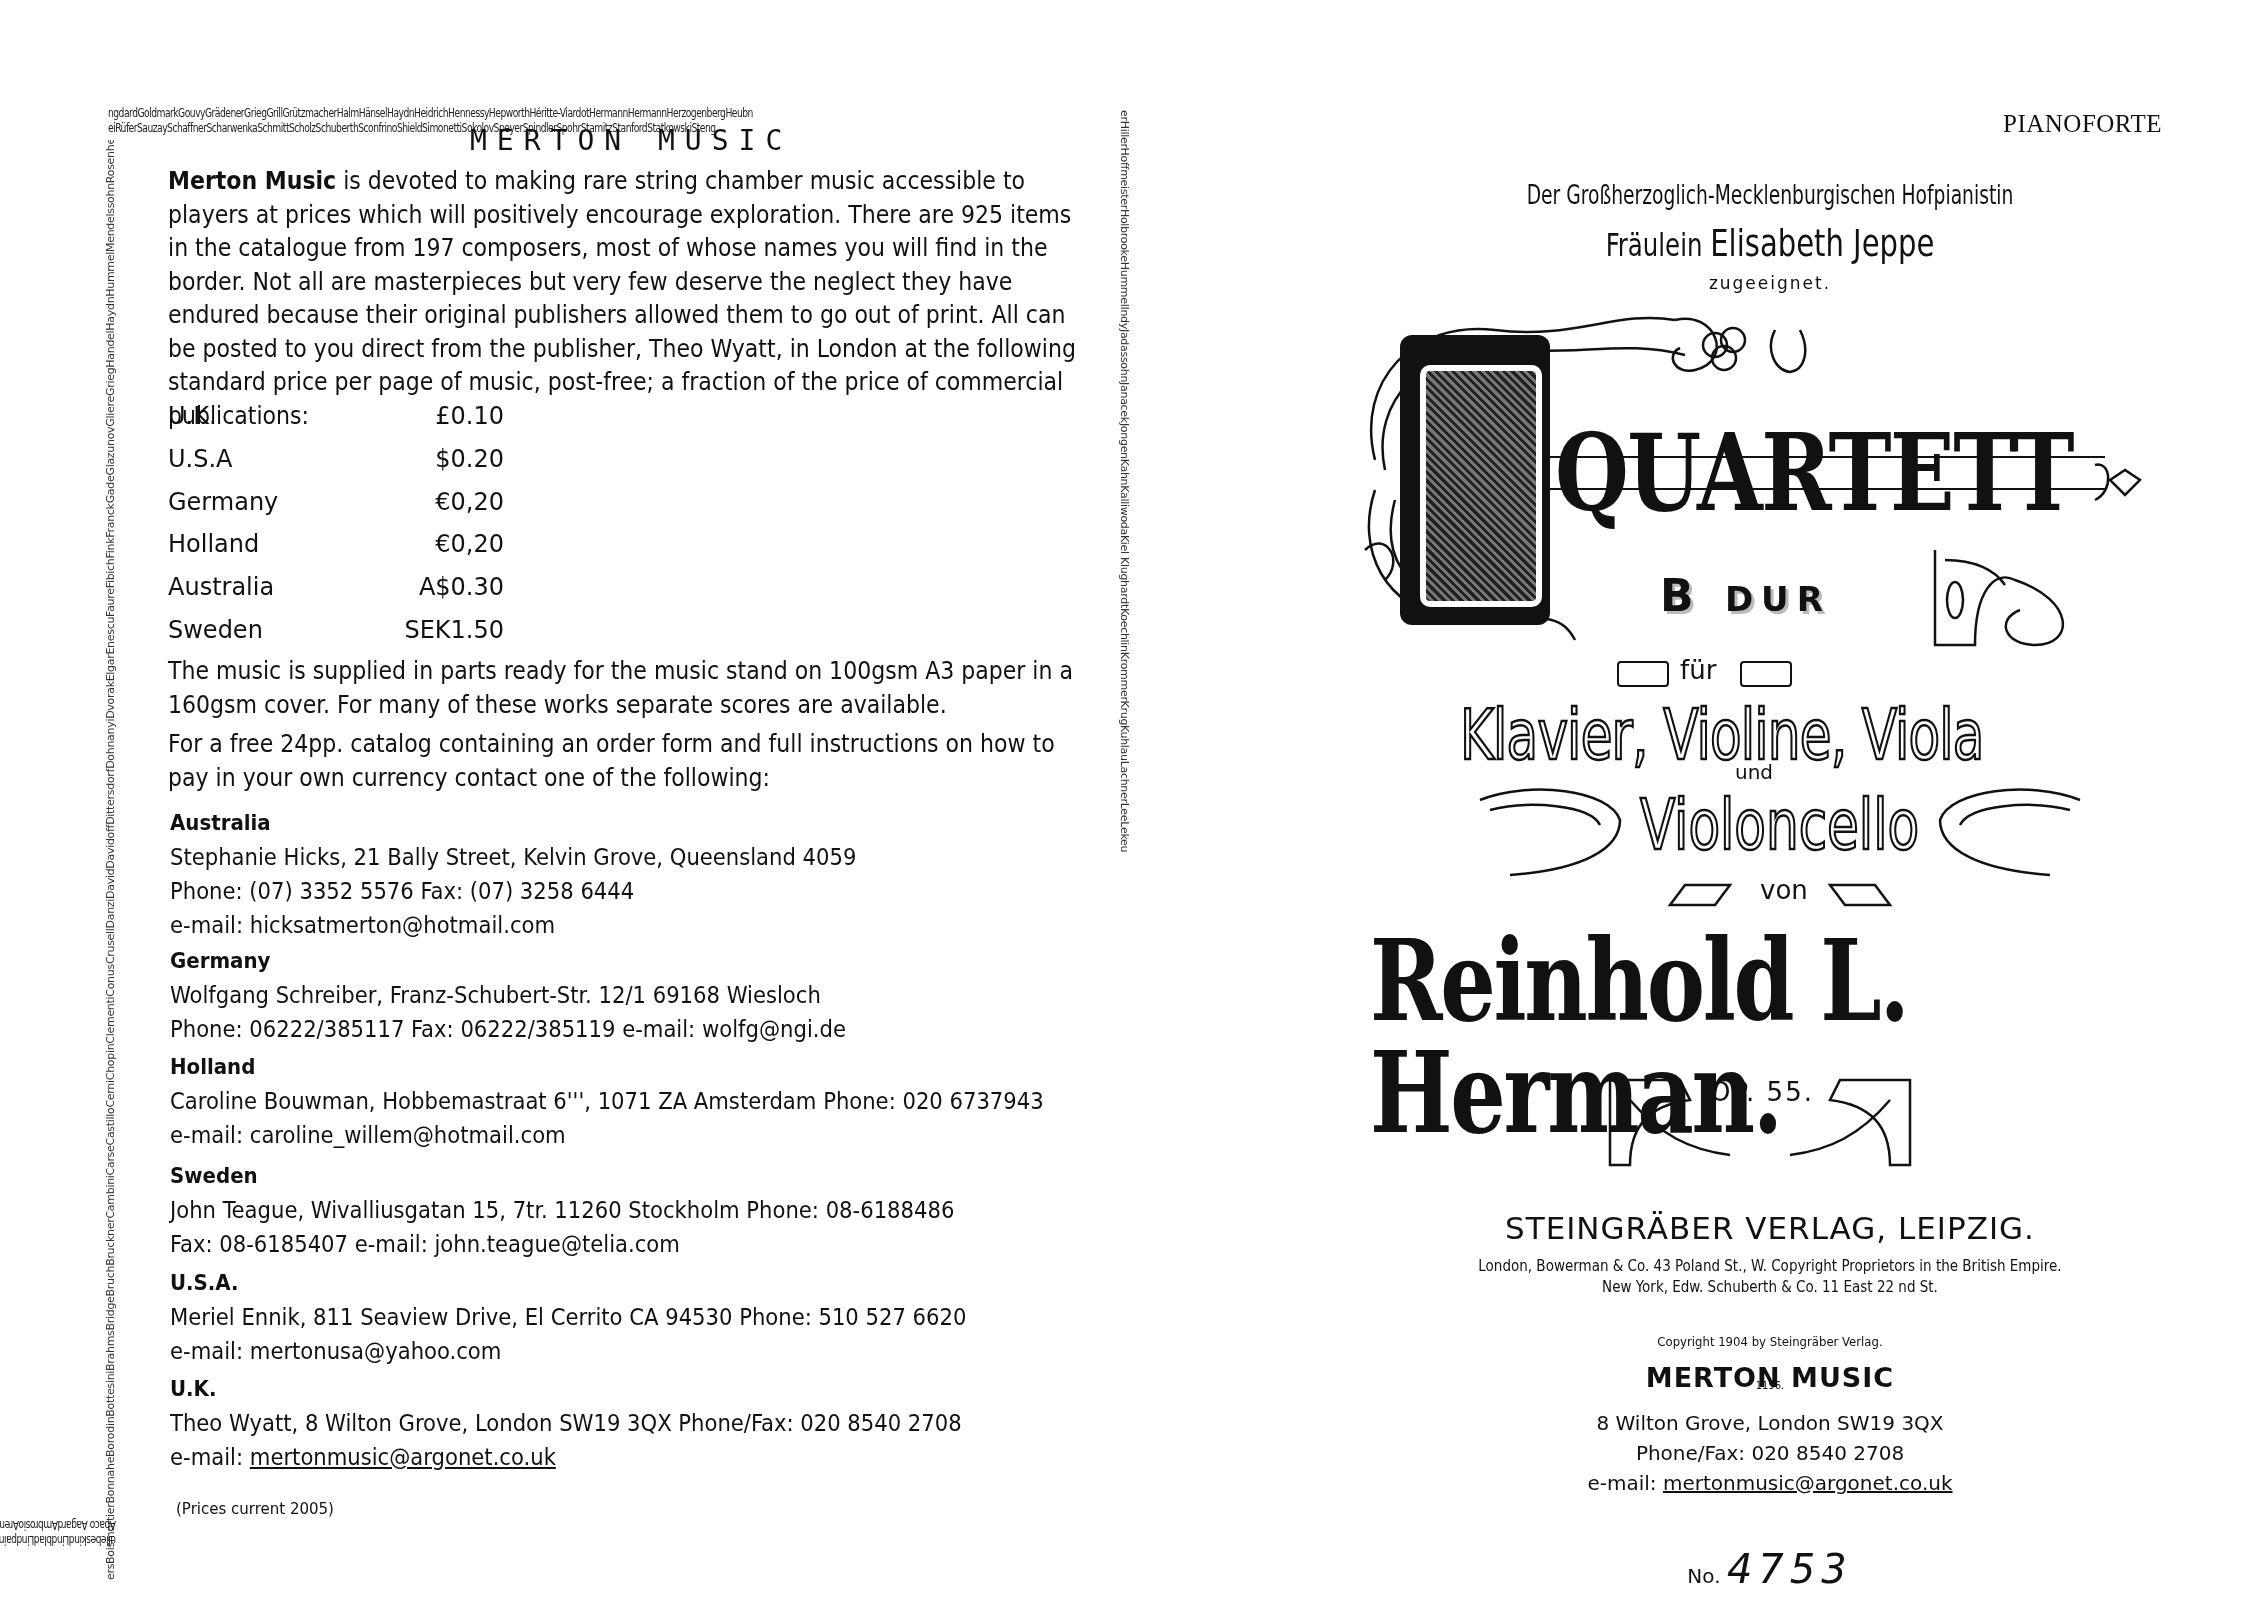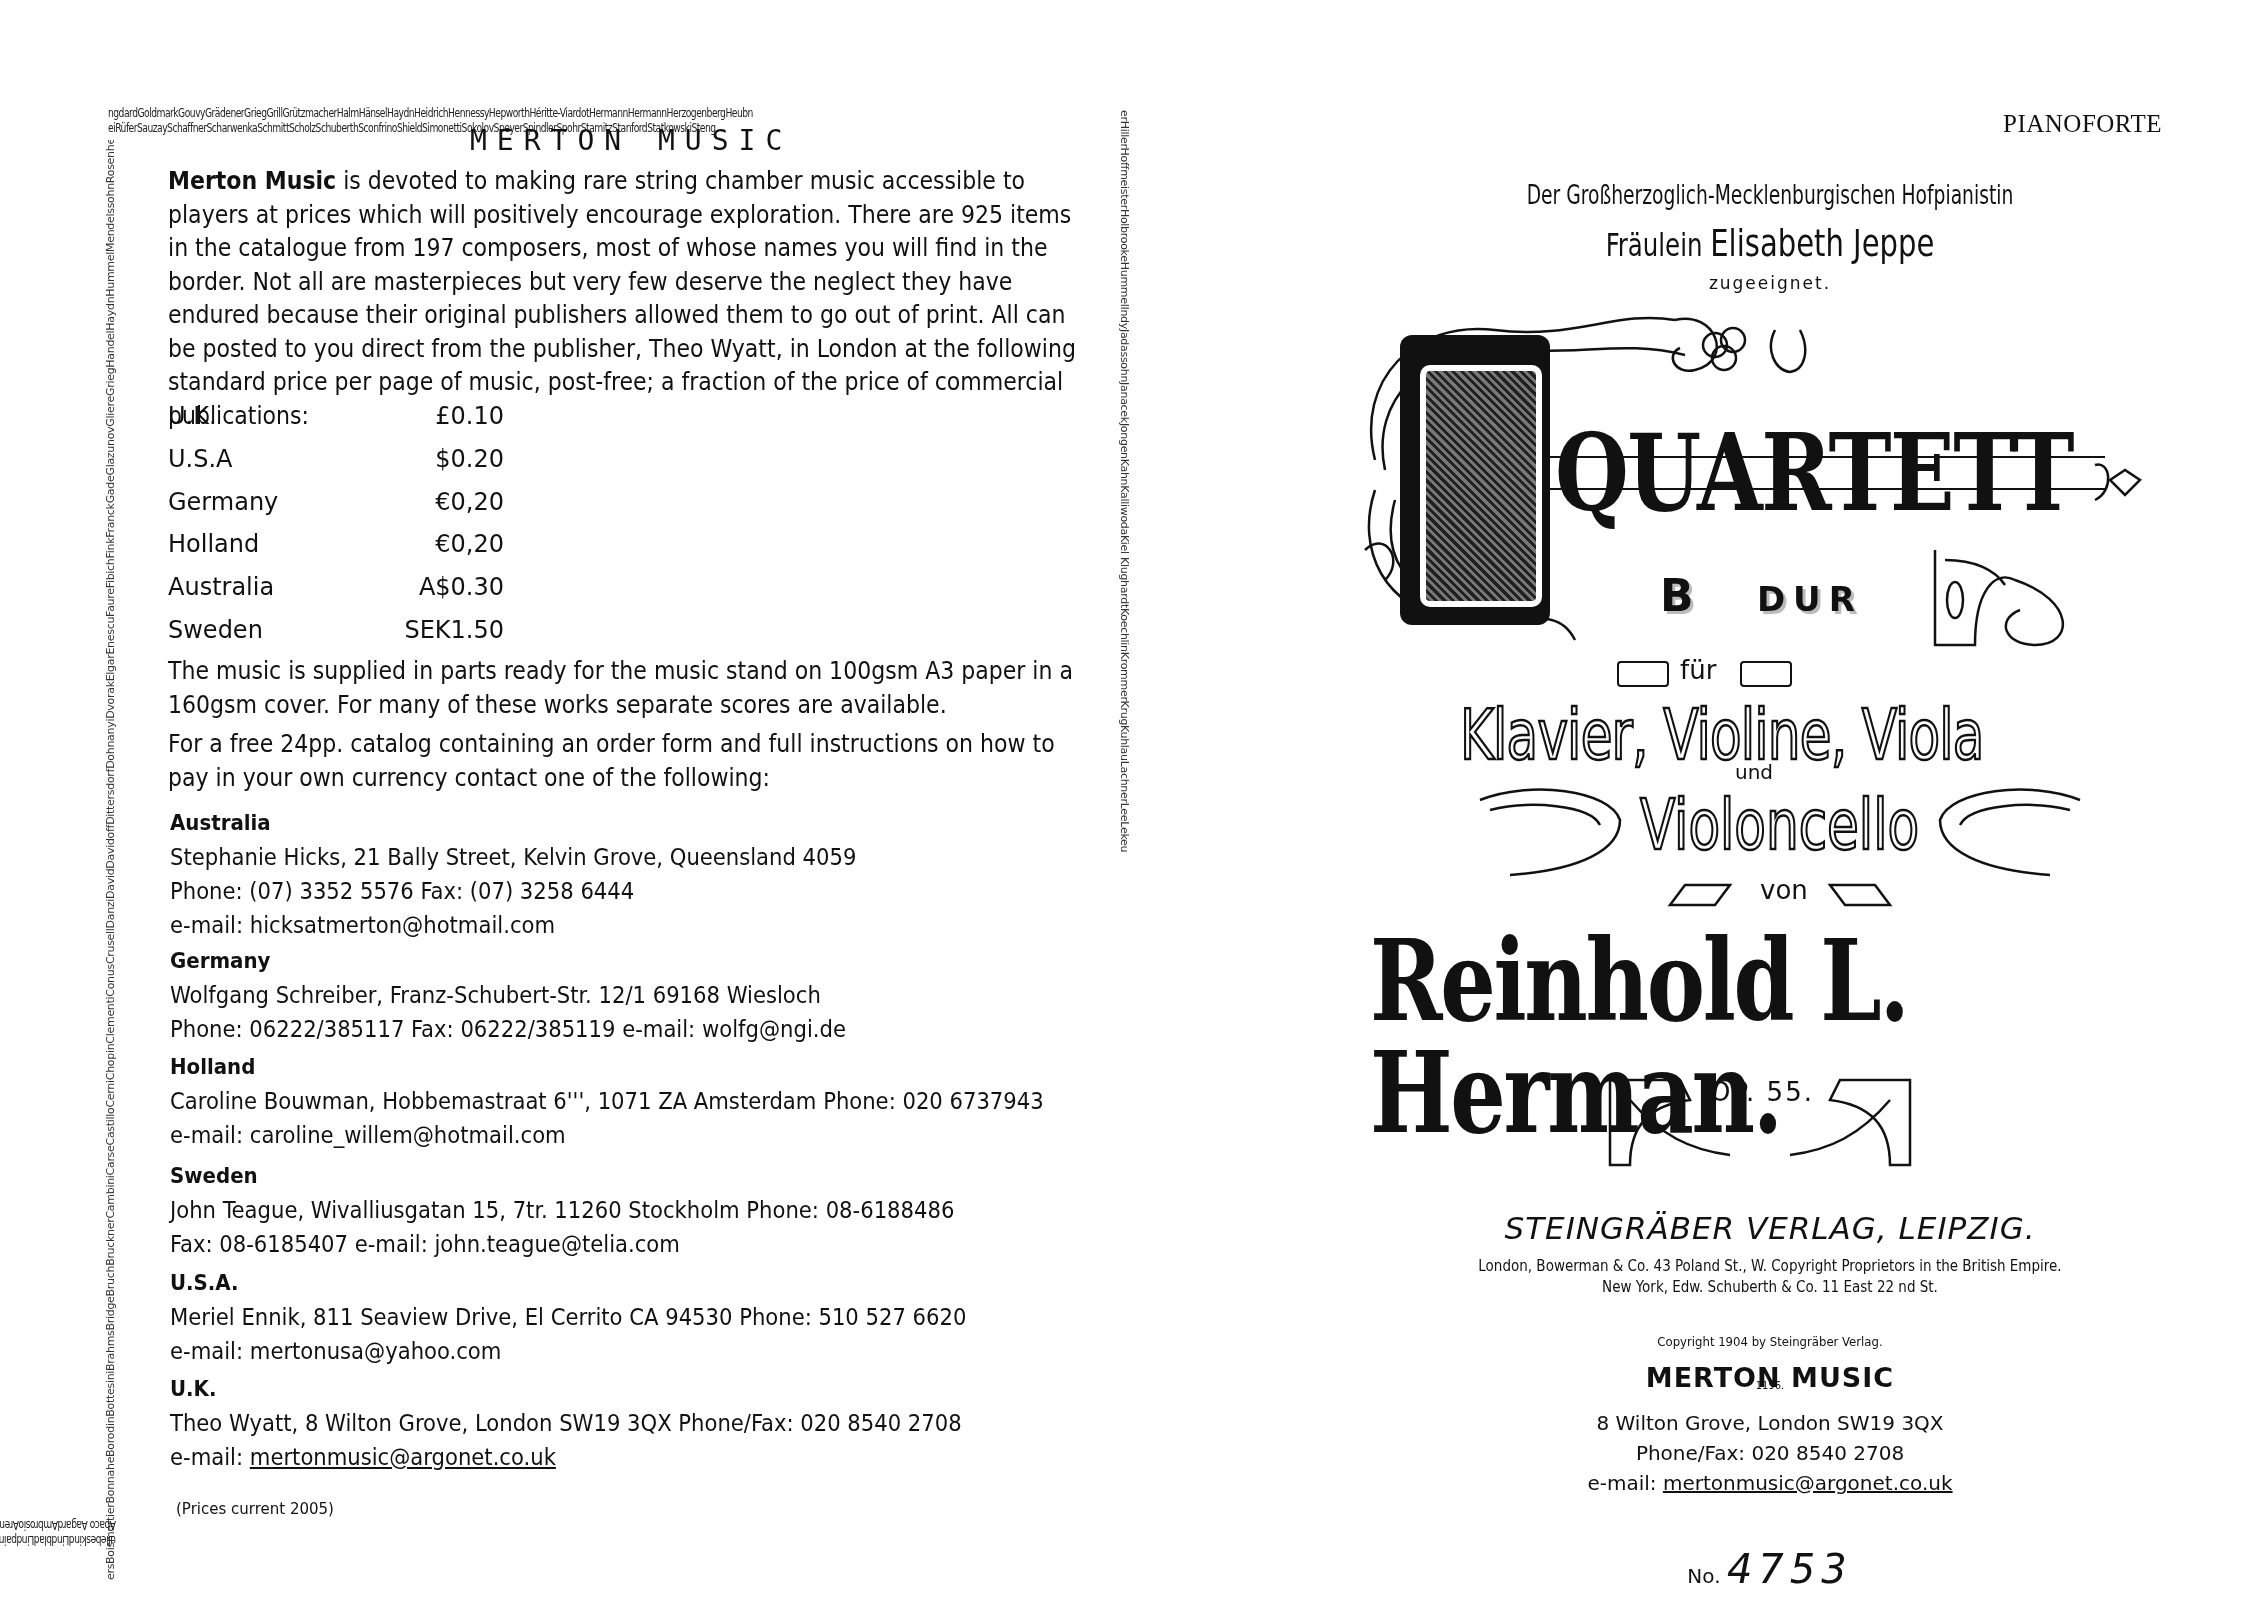--- a/index.html
+++ b/index.html
@@ -24,31 +24,31 @@
   .center-r { position:absolute; left:1330px; width:880px; text-align:center; }
   .dedic1 { top:180px; font-family:"DejaVu Sans Condensed","DejaVu Sans", sans-serif; font-size:26px; transform:scaleX(0.8); }
   .dedic2 { top:221px; font-family:"DejaVu Sans Condensed","DejaVu Sans", sans-serif; font-size:32px; transform:scaleX(0.85); }
   .dedic2 .big { font-size:38px; }
   .dedic3 { top:273px; font-size:17px; letter-spacing:2px; }
   .big-Q { position:absolute; left:1400px; top:335px; width:150px; height:290px; background:#111; border-radius:12px; }
   .big-Q-inner { position:absolute; left:1420px; top:365px; width:110px; height:230px; border:6px solid #fff; border-radius:10px; background:repeating-linear-gradient(45deg,#222 0 3px,#777 3px 6px); }
   .quartett { position:absolute; left:1555px; top:420px; font-family:"DejaVu Serif", serif; font-weight:bold; font-size:106px; letter-spacing:-2px; transform:scaleX(0.8); transform-origin:left top; line-height:1; }
   .quartett-band { position:absolute; left:1550px; top:456px; width:555px; height:30px; border-top:2px solid #111; border-bottom:2px solid #111; }
   .bdur { position:absolute; left:1660px; top:570px; font-family:"DejaVu Sans", sans-serif; font-weight:bold; font-size:44px; letter-spacing:8px; text-shadow:3px 3px 0 #bbb; }
-  .bdur .small { font-size:34px;margin-left:32px; }
+  .bdur .small { font-size:34px; }
   .fur { position:absolute; left:1680px; top:655px; font-size:26px; }
   .knot { position:absolute; width:48px; height:22px; border:2px solid #111; border-radius:4px; }
   .instr1 { position:absolute; left:1460px; top:700px; font-family:"DejaVu Sans Condensed","DejaVu Sans", sans-serif; font-size:70px; letter-spacing:-1px; color:#fff; -webkit-text-stroke:2.5px #111; transform:scaleX(0.82); transform-origin:left top; line-height:1; }
   .und { position:absolute; left:1735px; top:760px; font-size:20px; }
   .instr2 { position:absolute; left:1640px; top:790px; font-family:"DejaVu Sans Condensed","DejaVu Sans", sans-serif; font-size:70px; color:#fff; -webkit-text-stroke:2.5px #111; transform:scaleX(0.82); transform-origin:left top; line-height:1; }
   .von { position:absolute; left:1740px; top:875px; font-size:26px;margin-left:20px; }
   .composer { position:absolute; left:1370px; top:925px; font-family:"DejaVu Serif", serif; font-weight:bold; font-size:112px; letter-spacing:-3px; transform:scaleX(0.78); transform-origin:left top; line-height:1; }
   .opus { position:absolute; left:1710px; top:1077px; font-size:26px; letter-spacing:2px; }
 
-  .publisher { position:absolute; left:1330px; width:880px; text-align:center; top:1210px; font-family:"DejaVu Sans", sans-serif; font-size:31px; letter-spacing:1px;font-style:italic; }
+  .publisher { position:absolute; left:1330px; width:880px; text-align:center; top:1210px; font-family:"DejaVu Sans", sans-serif; font-size:31px; letter-spacing:1px; }
   .pub-line { position:absolute; left:1330px; width:880px; text-align:center; font-family:"DejaVu Sans Condensed","DejaVu Sans", sans-serif; font-size:15px; }
   .merton-r { position:absolute; left:1330px; width:880px; text-align:center; top:1362px; font-weight:bold; font-size:27px; letter-spacing:1px; }
   .addr-r { position:absolute; left:1330px; width:880px; text-align:center; font-size:20px; }
   .catno { position:absolute; left:1330px; width:880px; text-align:center; top:1546px; font-size:20px; }
   .catno .num { font-family:"DejaVu Sans", sans-serif; font-size:40px; letter-spacing:6px; font-style:italic; font-weight:300; }
   svg.orn { position:absolute; }
 </style>
 </head>
 <body>
 

